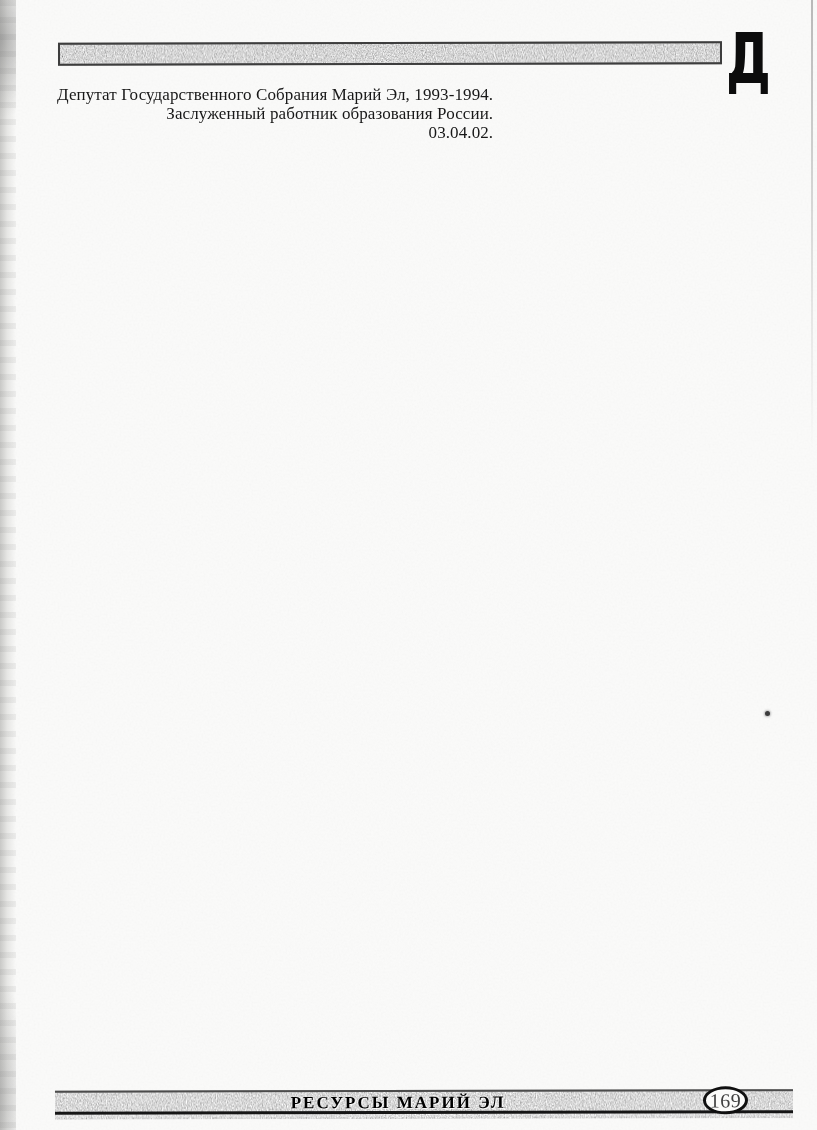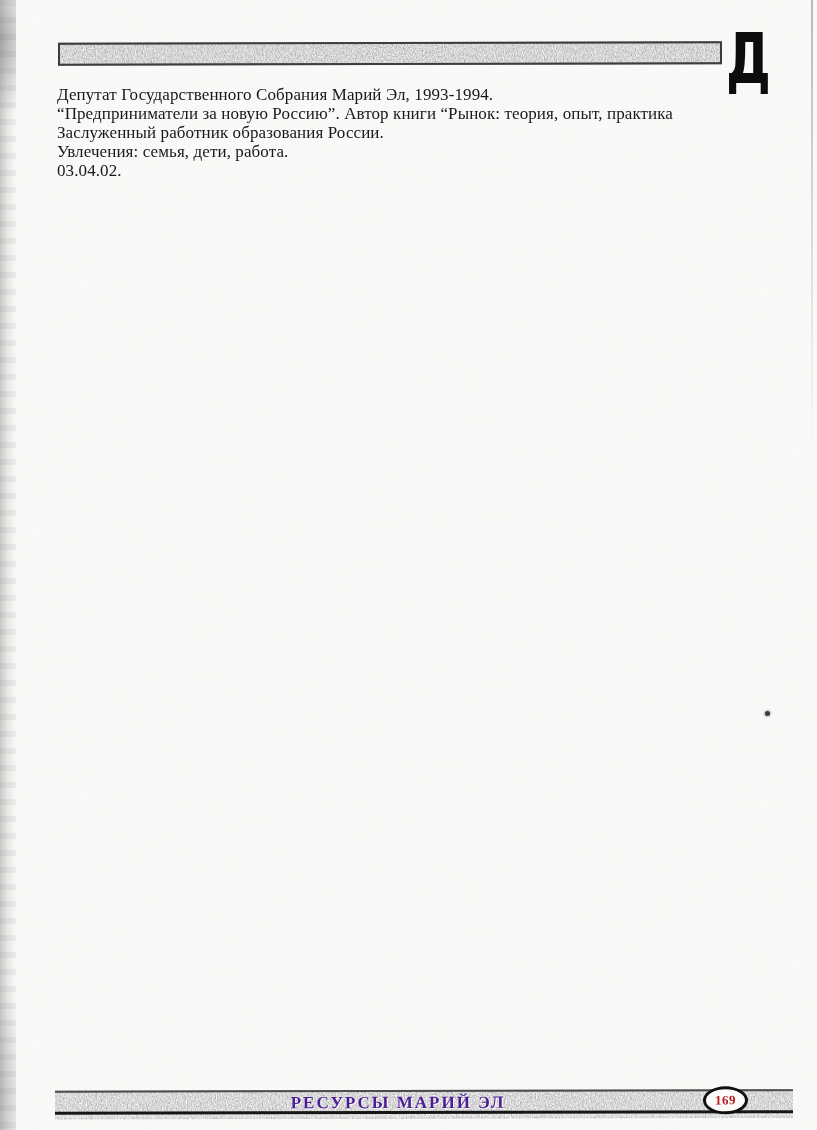--- a/index.html
+++ b/index.html
@@ -50,21 +50,21 @@
     transform:scaleX(.72);transform-origin:0 0;
     letter-spacing:0;
   }
 
   
   .bio{
     position:absolute;left:57px;top:85px;
     font-size:17px;line-height:19px;letter-spacing:.1px;
     color:#181818;
   }
-  .bio div{white-space:pre;}
+  .bio div{white-space:pre;text-align:right;}
 
   
   .footer-bar{
     position:absolute;left:55px;top:1090px;width:738px;height:27px;
     box-sizing:border-box;background:#a9a9a9;
     border-top:2px solid #4c4c4c;
     transform:rotate(-0.12deg);
   }
   .footer-bar .tex{height:27px;}
   .footer-rule{
@@ -72,33 +72,33 @@
     background:#161616;z-index:1;
   }
   .footer-bottom-band{
     position:absolute;left:0;right:0;bottom:0;height:4px;
     background:rgba(255,255,255,.22);
   }
   .footer-title{
     position:absolute;left:343px;top:1px;transform:translateX(-50%);
     font-family:"Liberation Serif", serif;
     font-weight:bold;font-size:17px;letter-spacing:2px;white-space:nowrap;
-    color:#4c1d95;
+    color:#000000;
     text-shadow:1px 1px 0 rgba(255,255,255,.78), 0 0 2px rgba(255,255,255,.45);
     z-index:2;
   }
   .page-number-badge{
     position:absolute;left:648px;top:-5px;width:45px;height:28px;
     box-sizing:border-box;background:#fbfbfa;
     border:3px solid #101010;border-radius:50%;
     display:flex;align-items:center;justify-content:center;
     z-index:3;
   }
   .page-number-badge span{
-    font-weight:bold;font-size:13px;color:#b91c1c;letter-spacing:.5px;
+    font-weight:normal;font-size:20px;color:#404040;letter-spacing:.5px;
   }
 </style>
 </head>
 <body>
 
 <svg width="0" height="0" style="position:absolute" aria-hidden="true">
   <defs>
     <filter id="barGrainA" x="0%" y="0%" width="100%" height="100%">
       <feTurbulence type="fractalNoise" baseFrequency="0.9 0.65" numOctaves="3" seed="8" stitchTiles="stitch"></feTurbulence>
       <feColorMatrix type="saturate" values="0"></feColorMatrix>
@@ -142,23 +142,21 @@
   <div class="header-bar">
     <svg class="tex">
       <rect width="100%" height="100%" filter="url(#barGrainA)"></rect>
     </svg>
   </div>
 
   <div class="section-letter">Д</div>
 
   <div class="bio">
     <div>Депутат Государственного Собрания Марий Эл, 1993-1994.</div>
-    <div>“Предприниматели за новую Россию”. Автор книги “Рынок: теория, опыт, практика</div>
     <div>Заслуженный работник образования России.</div>
-    <div>Увлечения: семья, дети, работа.</div>
     <div>03.04.02.</div>
   </div>
 
   <div class="footer-bar">
     <svg class="tex">
       <rect width="100%" height="100%" filter="url(#barGrainB)"></rect>
     </svg>
     <div class="footer-rule"></div>
     <div class="footer-bottom-band"></div>
     <div class="footer-title">РЕСУРСЫ МАРИЙ ЭЛ</div>

